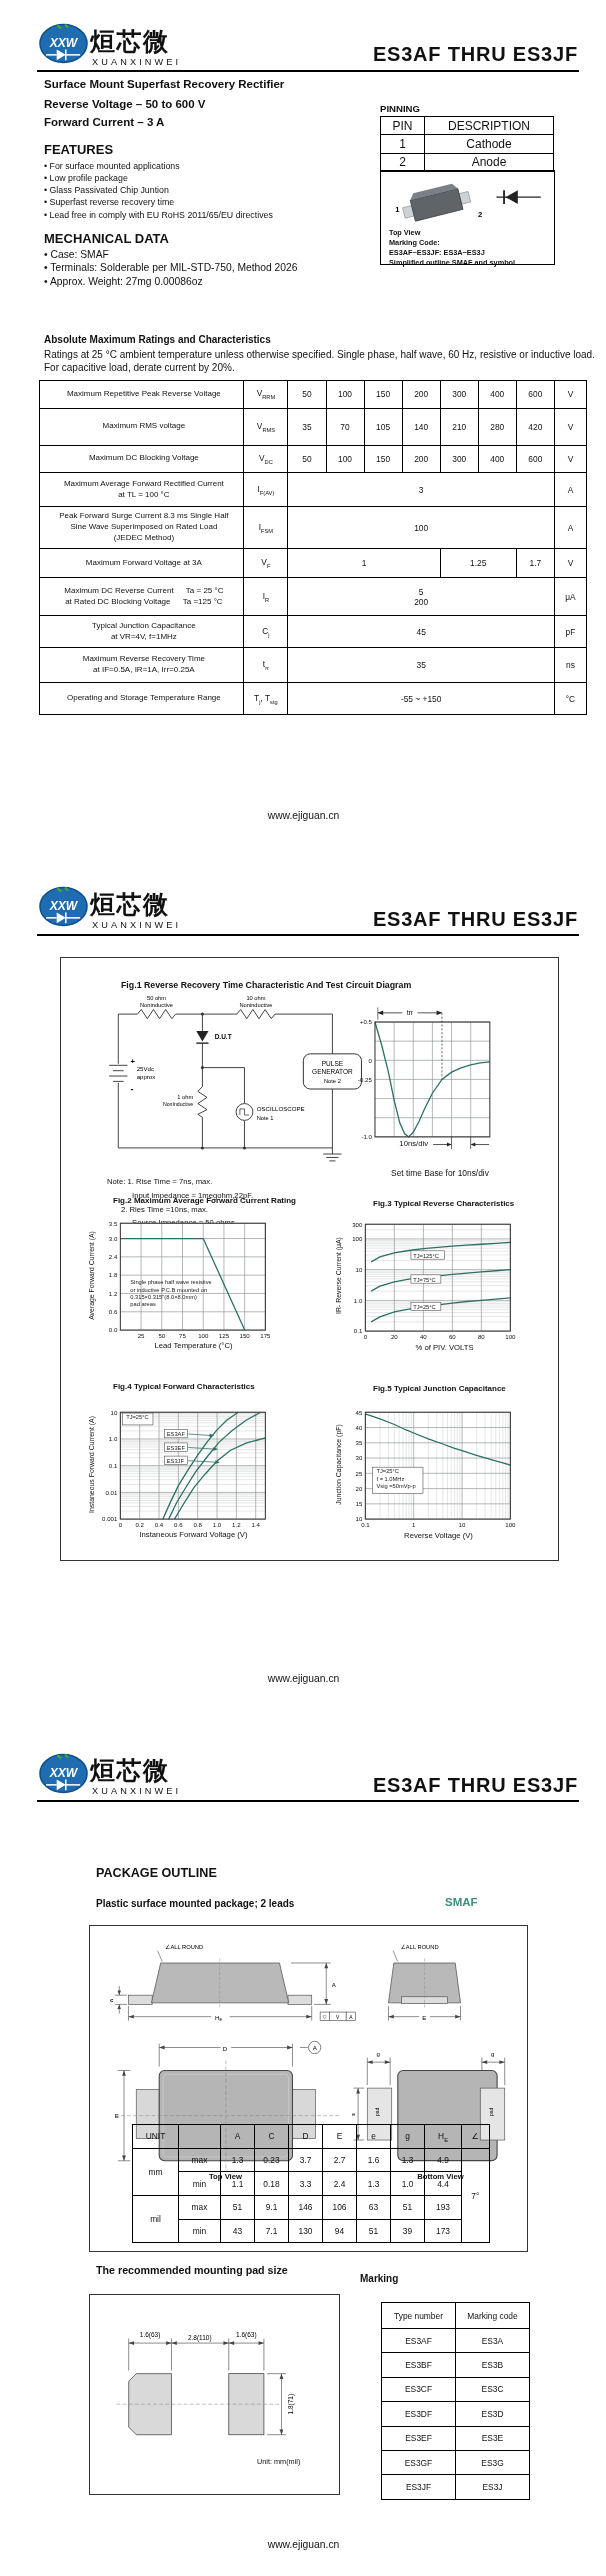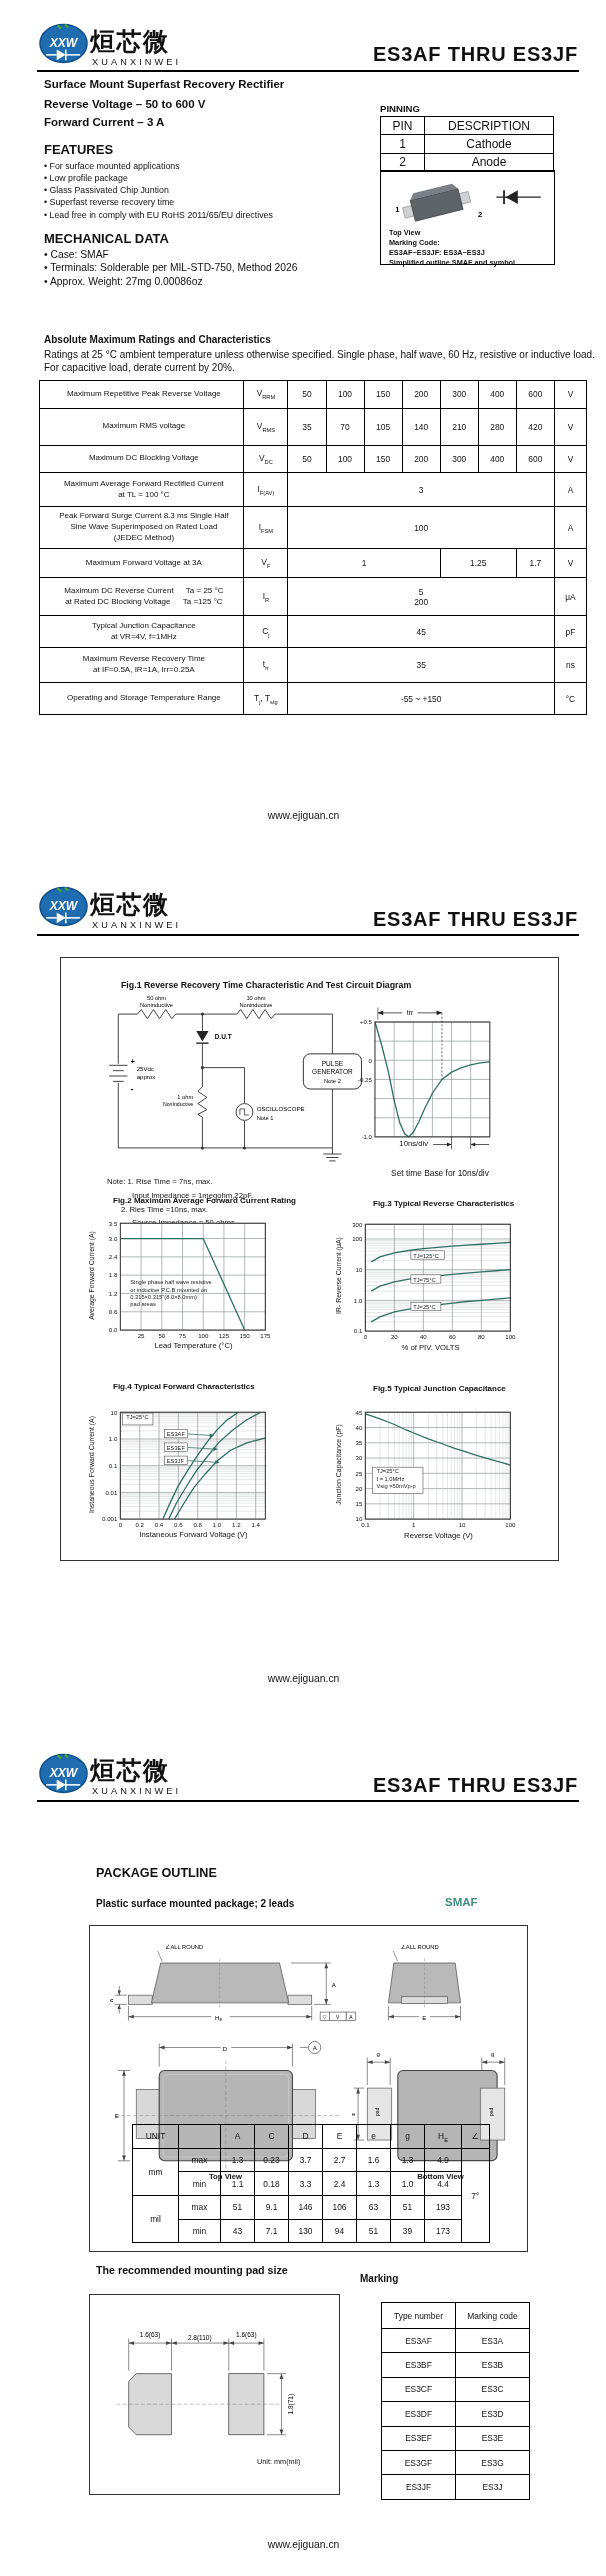--- a/index.html
+++ b/index.html
@@ -439,21 +439,21 @@
           <text x="152" y="151" text-anchor="middle" font-size="8" fill="#111">80</text>
           <text x="190" y="151" text-anchor="middle" font-size="8" fill="#111">100</text>
           <rect x="59.7" y="34.76546489225811" width="43.8" height="11" fill="#fff" stroke="#555" stroke-width="0.8"></rect>
           <text x="62.7" y="43.76546489225811" font-size="7.5" fill="#222">TJ=125°C</text>
           <rect x="59.7" y="66.2313462693496" width="39.199999999999996" height="11" fill="#fff" stroke="#555" stroke-width="0.8"></rect>
           <text x="62.7" y="75.2313462693496" font-size="7.5" fill="#222">TJ=75°C</text>
           <rect x="59.7" y="102.19063502933525" width="39.199999999999996" height="11" fill="#fff" stroke="#555" stroke-width="0.8"></rect>
           <text x="62.7" y="111.19063502933525" font-size="7.5" fill="#222">TJ=25°C</text>
         </g>
       </svg></div>
-  <div class="xlab" style="left:358px;top:1343px">% of PIV. VOLTS</div>
+  <div class="xlab" style="left:372px;top:1343px">% of PIV. VOLTS</div>
 
   <div class="abs figtitle" style="left:113px;top:1382px;width:199px;font-size:8px">Fig.4  Typical Forward Characteristics</div>
   <div class="vlab" style="left:38px;top:1461px">Instaneous Forward Current (A)</div>
   <div class="abs" style="left:99px;top:1406px"><svg width="174" height="127" viewBox="0 0 228 166">
         <g transform="translate(28,8)">
           <rect x="0" y="0" width="190" height="140" fill="#fff"></rect>
           <line x1="0" y1="129.46395015176066" x2="190" y2="129.46395015176066" stroke="#c6cbc9" stroke-width="0.6"></line>
           <line x1="0" y1="123.30075608481181" x2="190" y2="123.30075608481181" stroke="#c6cbc9" stroke-width="0.6"></line>
           <line x1="0" y1="118.92790030352131" x2="190" y2="118.92790030352131" stroke="#c6cbc9" stroke-width="0.6"></line>
           <line x1="0" y1="115.53604984823934" x2="190" y2="115.53604984823934" stroke="#c6cbc9" stroke-width="0.6"></line>

